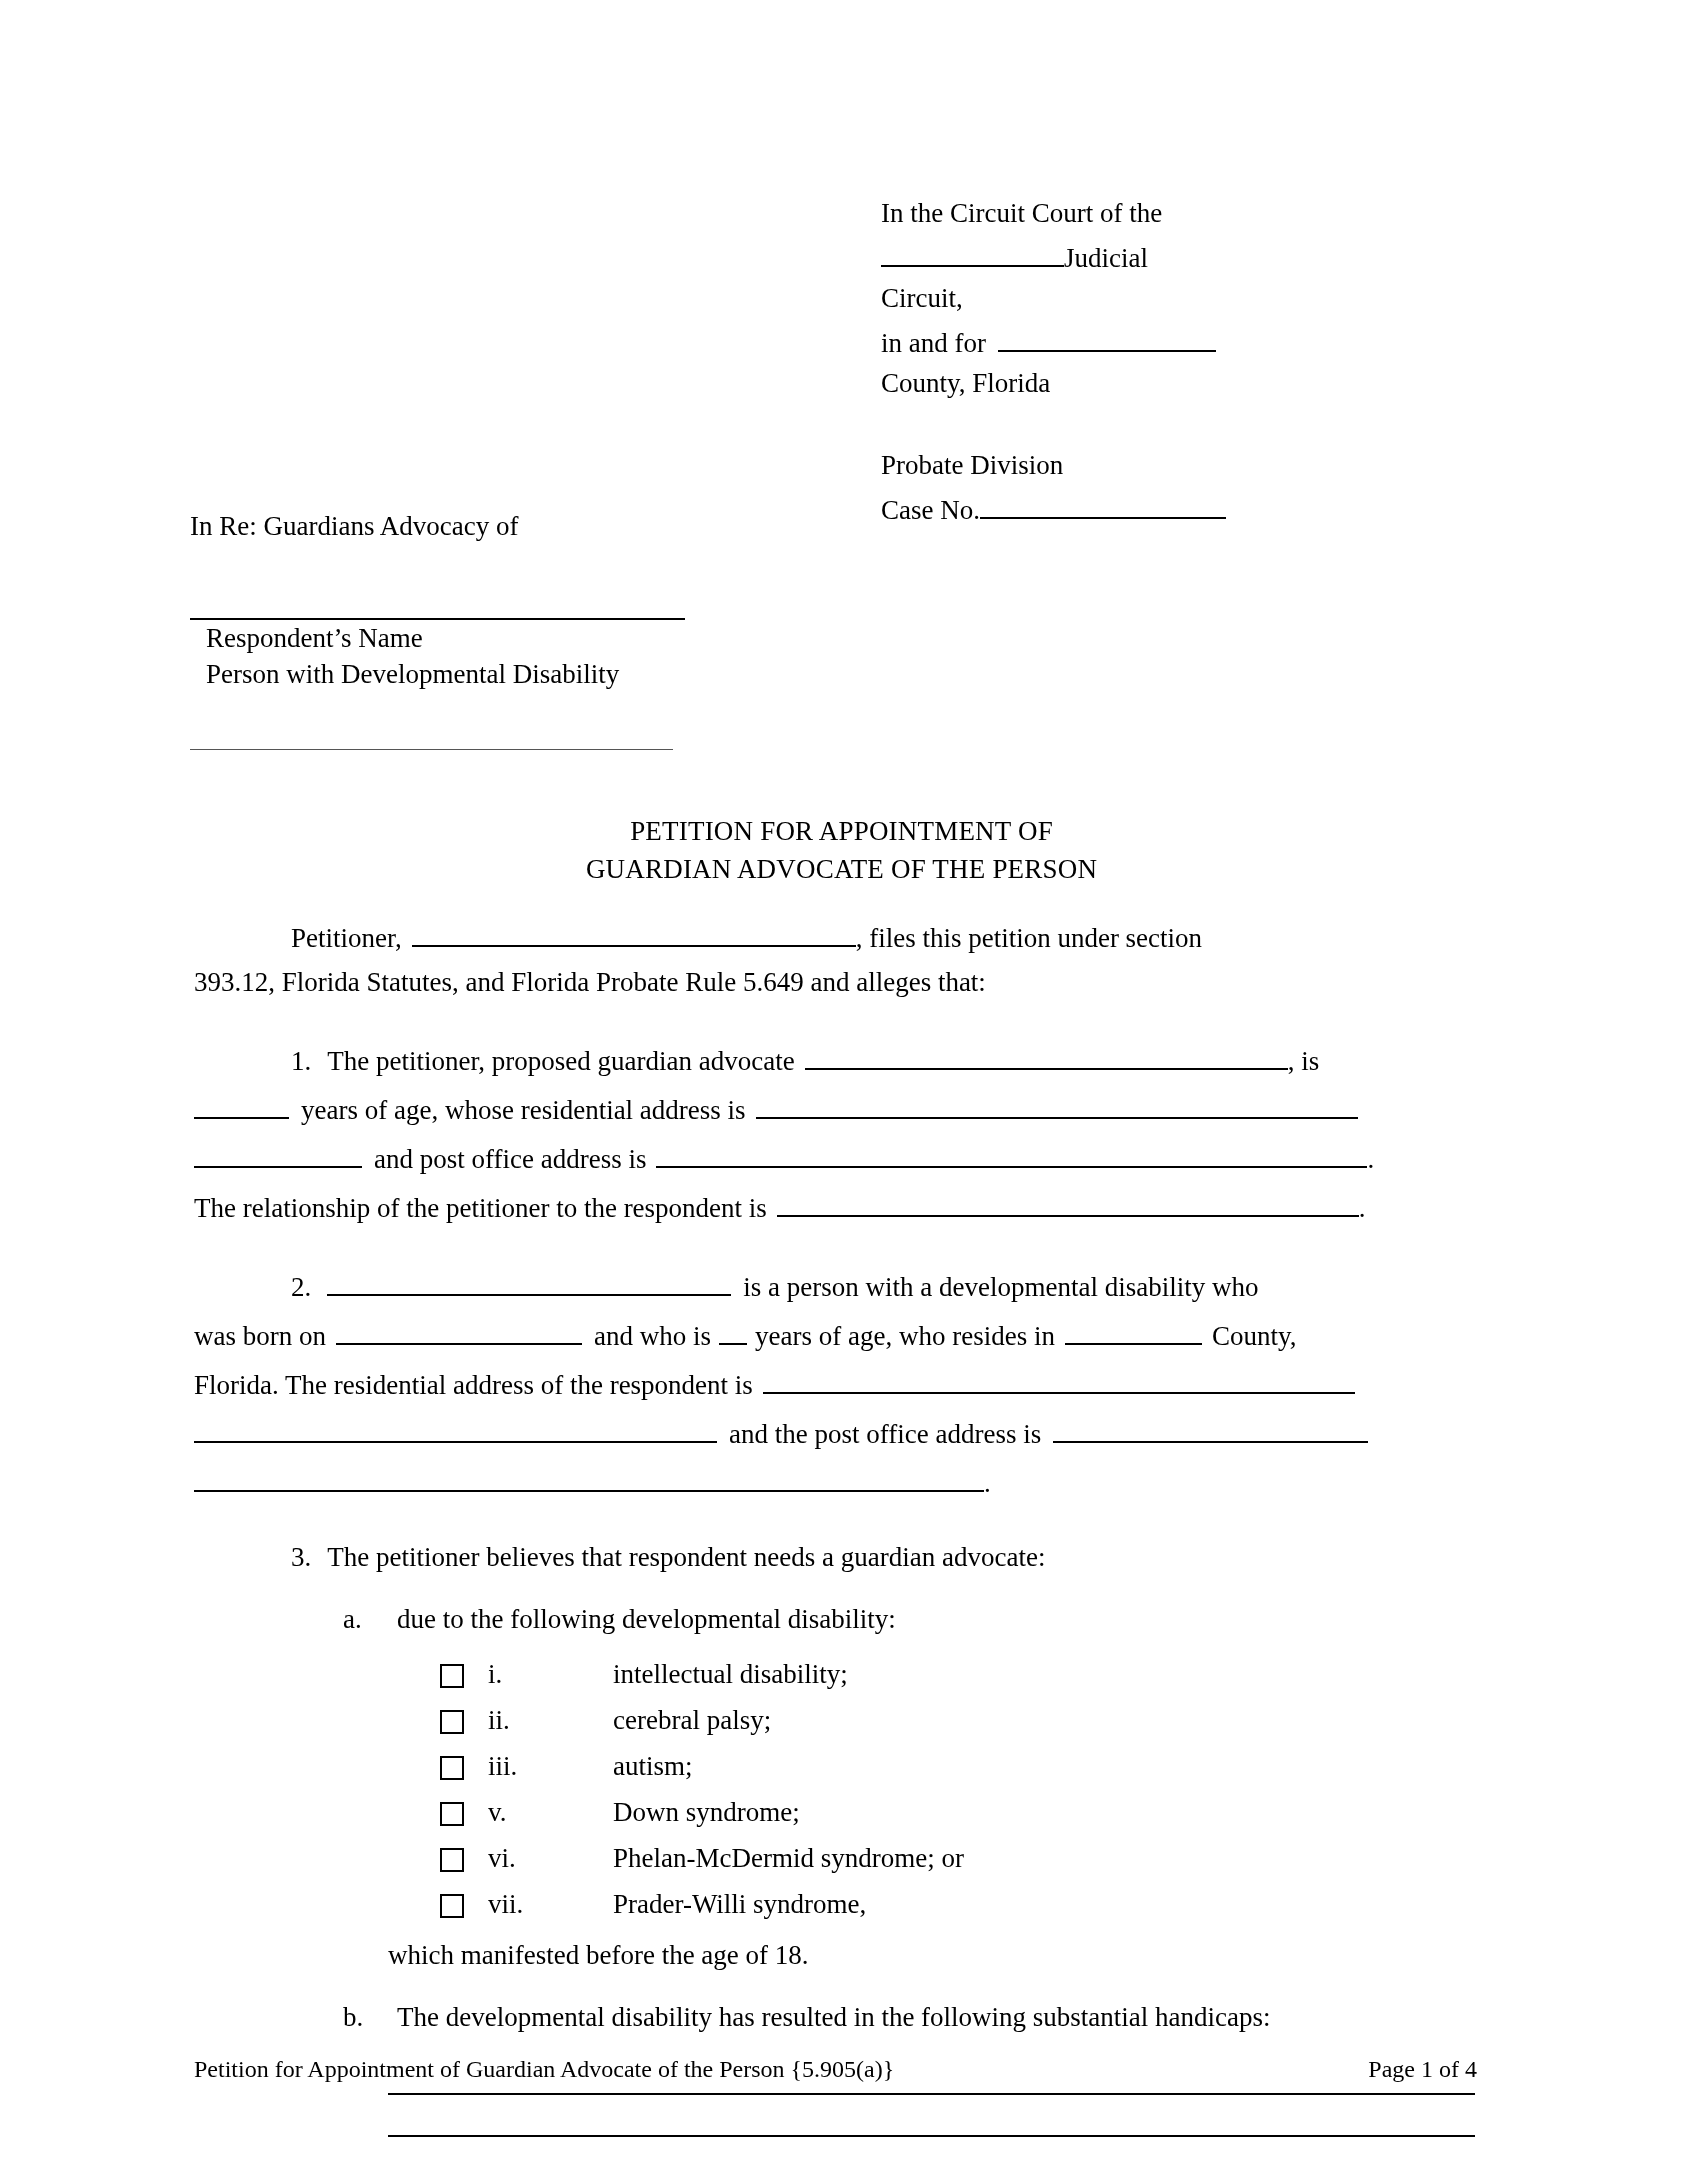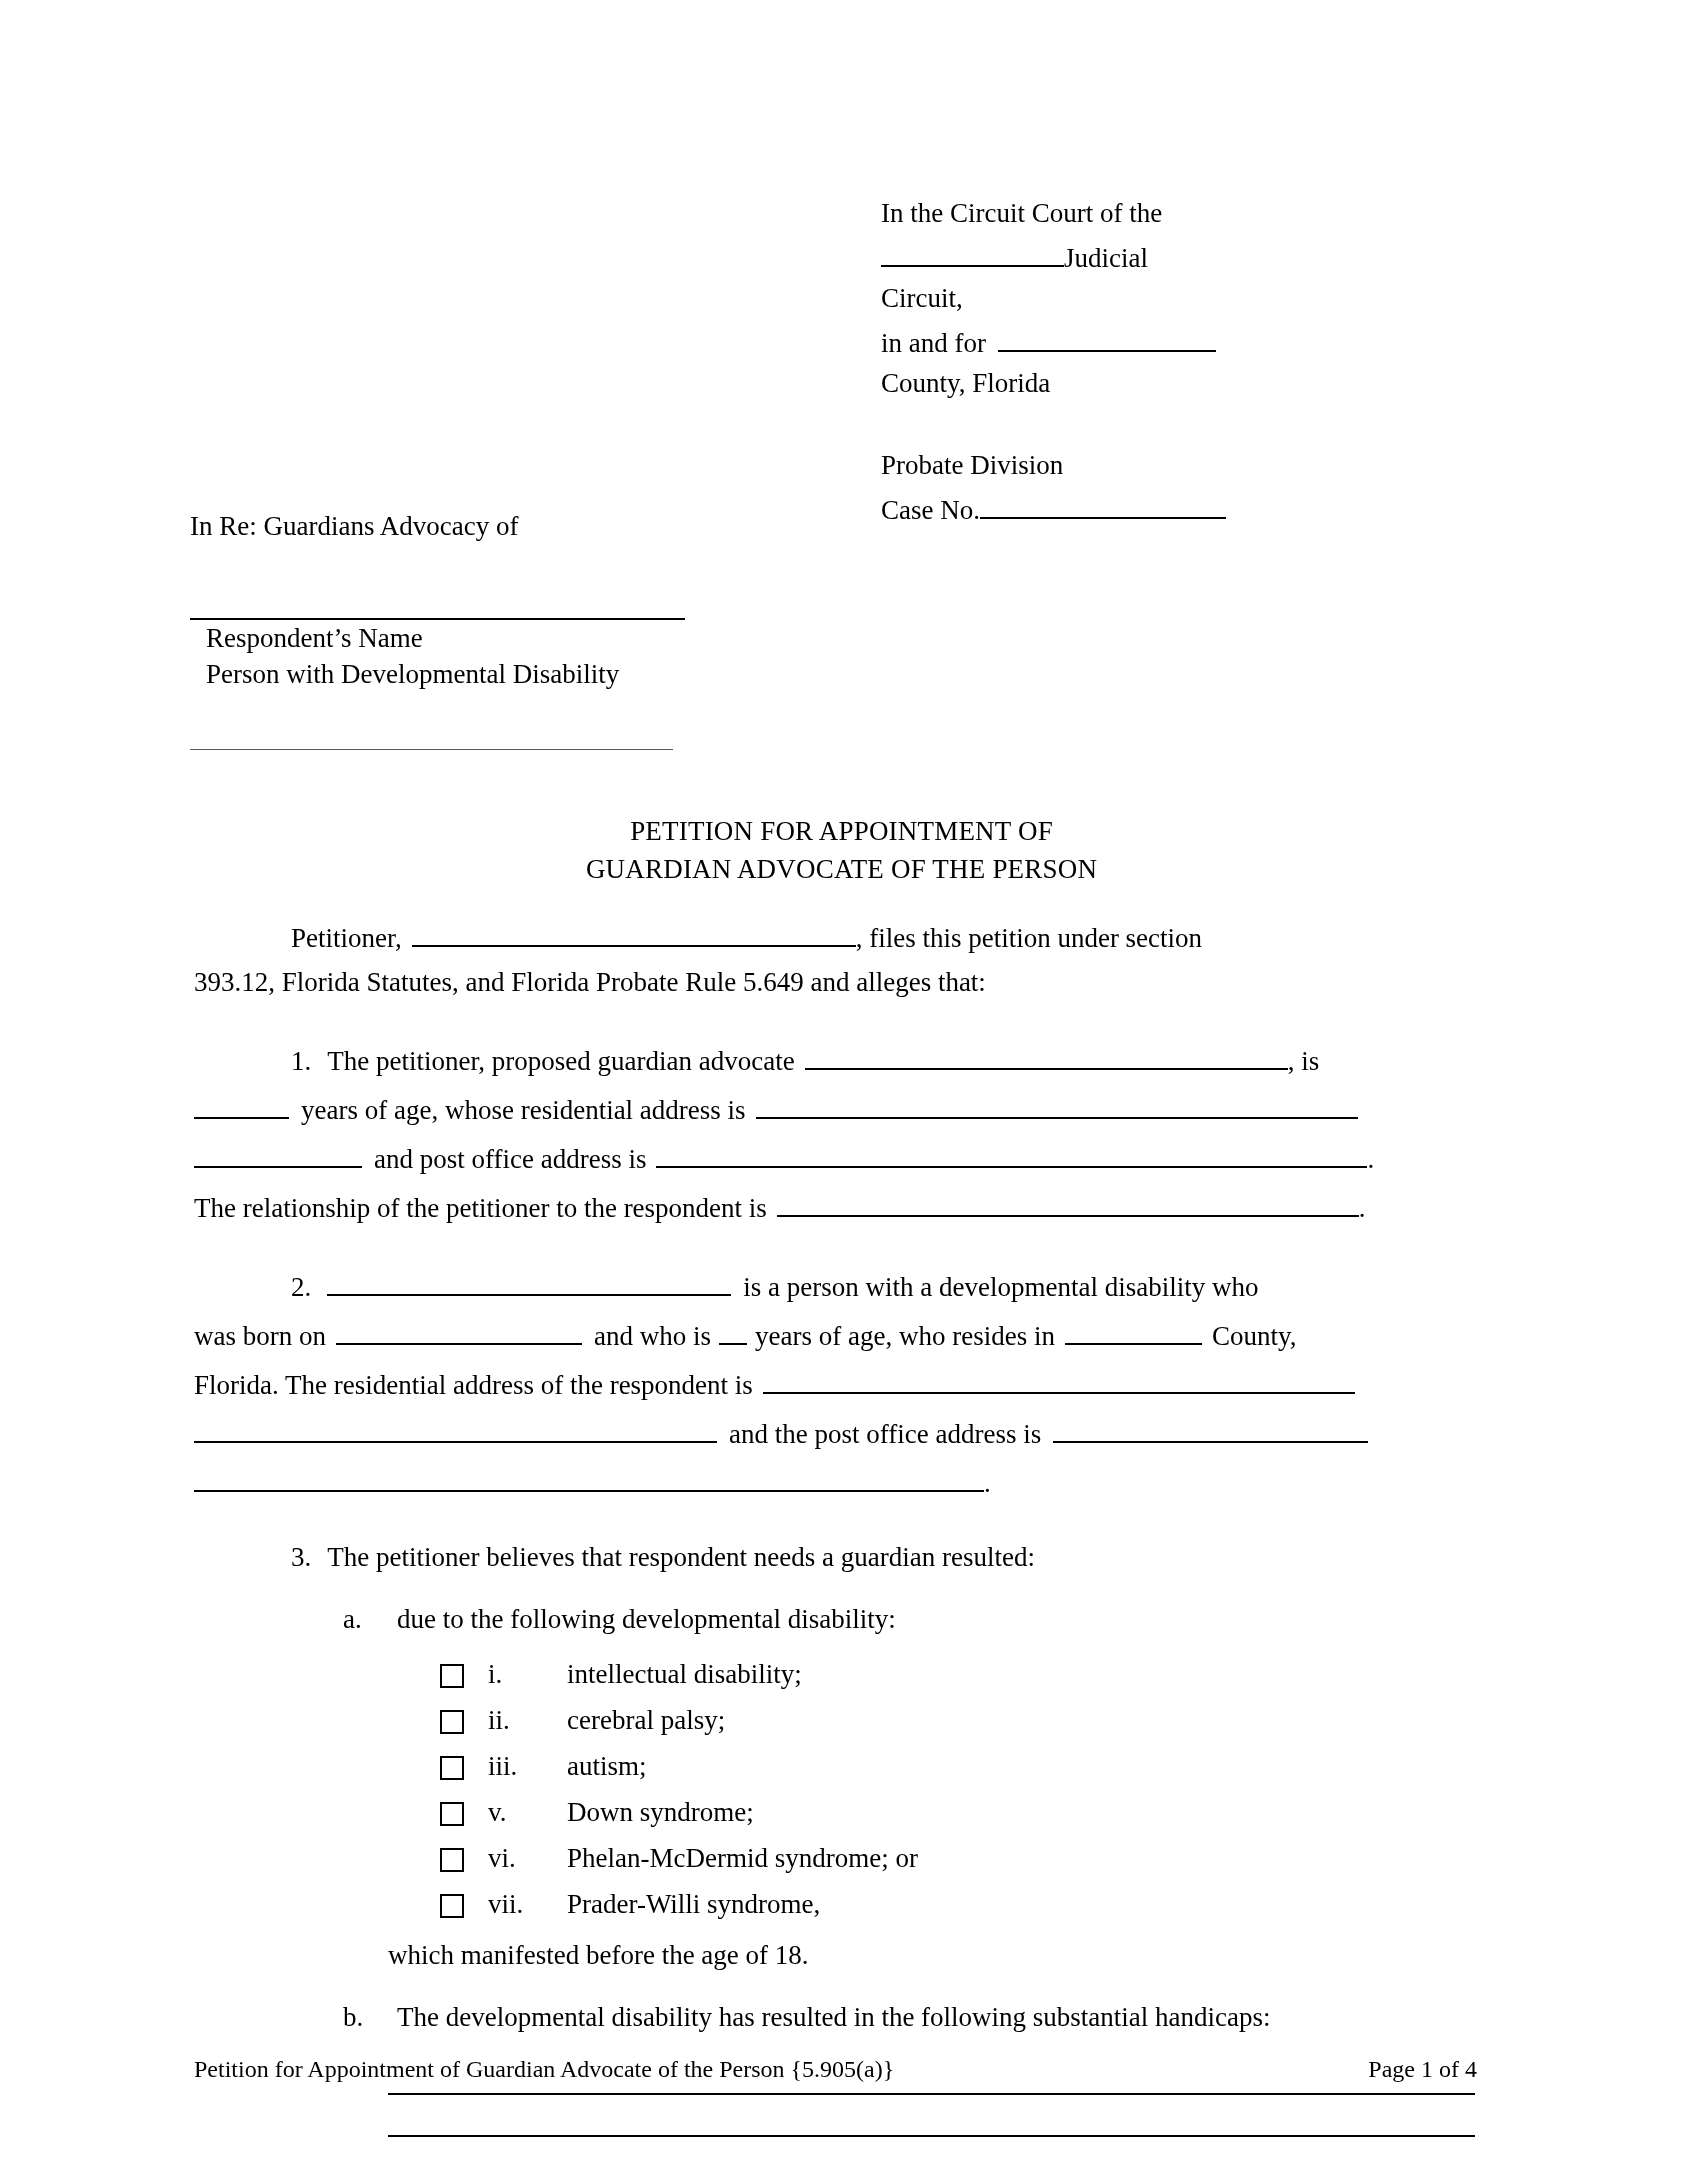--- a/index.html
+++ b/index.html
@@ -105,21 +105,21 @@
     border: 2px solid #000;
     margin-left: 246px;
     margin-top: 13px;
     margin-right: 24px;
     flex: none;
   }
   .cb-row .rom {
     width: 79px;
     flex: none;
   }
-  .cb-row .txt { flex: 1; }
+  .cb-row .txt { flex: 1; margin-left: 46px; }
 
   .sublabel-a {
     margin-top: 18px;
     padding-left: 149px;
     position: relative;
   }
   .sublabel-a .ltr { position: absolute; left: 149px; }
   .sublabel-a .st { display:inline-block; padding-left: 54px; }
 
   .manif {
@@ -219,21 +219,21 @@
       <div>
         <span class="rule" style="width:523px;height:34px;"></span><span class="gap" style="width:12px;"></span><span>and the post office address is</span><span class="gap" style="width:12px;"></span><span class="rule" style="width:315px;height:34px;"></span>
       </div>
       <div>
         <span class="rule" style="width:790px;height:34px;"></span><span>.</span>
       </div>
     </div>
 
     <div class="blk">
       <div>
-        <span class="indent"></span><span>3.</span><span class="gap" style="width:16px;"></span><span>The petitioner believes that respondent needs a guardian resulted:</span>
+        <span class="indent"></span><span>3.</span><span class="gap" style="width:16px;"></span><span>The petitioner believes that respondent needs a guardian advocate:</span>
       </div>
 
       <div class="sublabel-a">
         <span class="ltr">a.</span><span class="st">due to the following developmental disability:</span>
       </div>
 
       <div class="cb-list">
         <div class="cb-row">
           <span class="cbox"></span>
           <span class="rom">i.</span>

